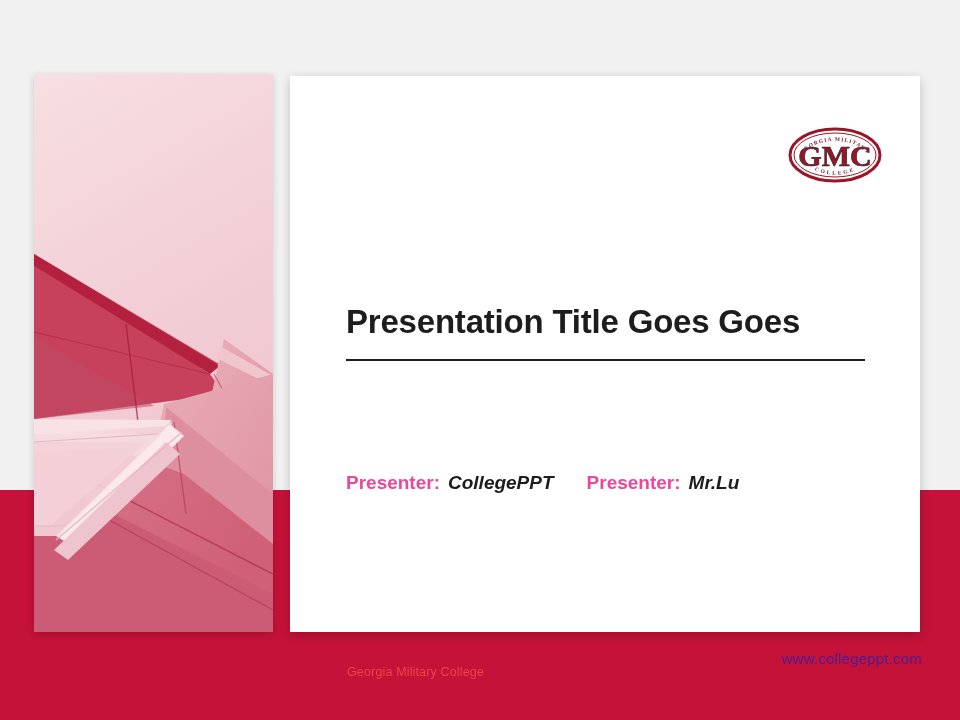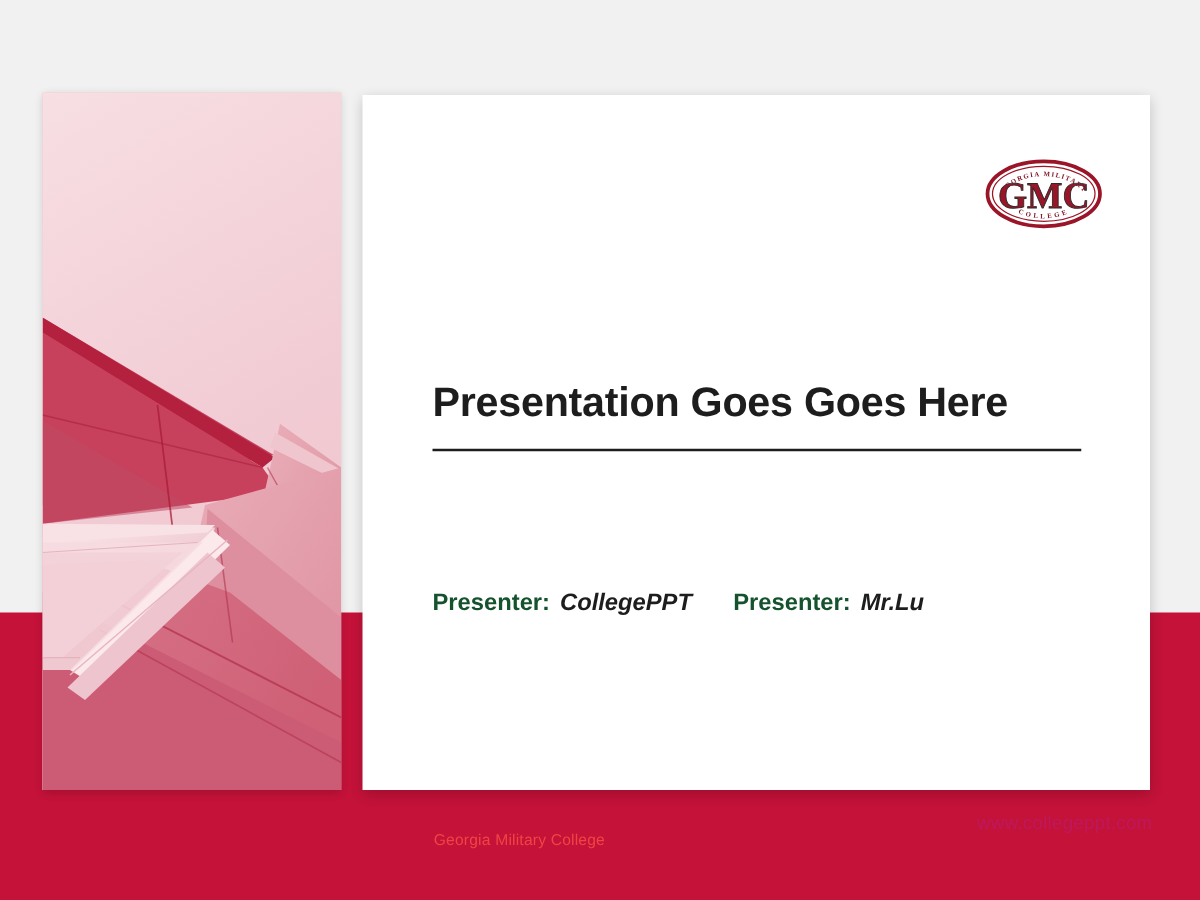--- a/index.html
+++ b/index.html
@@ -28,21 +28,21 @@
     top: 490px;
     width: 960px;
     height: 230px;
     background: #c41239;
   }
 
   .site-url {
     position: absolute;
     right: 38px;
     top: 650px;
-    color: #be185d;
+    color: #4c1d95;
     font-size: 15px;
     letter-spacing: 0.2px;
     white-space: nowrap;
   }
 
   
   .photo-panel {
     position: absolute;
     left: 34px;
     top: 74px;
@@ -104,21 +104,21 @@
     left: 56px;
     top: 396px;
     display: flex;
     align-items: baseline;
     font-size: 19px;
     font-weight: bold;
     white-space: nowrap;
   }
   .credit-group { display: flex; align-items: baseline; }
   .credit-gap { width: 33px; flex: none; }
-  .credit-label { color: #14532d; }
+  .credit-label { color: #ec4899; }
   .credit-value { color: #1d1d1d; margin-left: 8px; font-style: italic; }
 
   
   .card-footer {
     position: absolute;
     left: 57px;
     top: 589px;
     font-size: 12.5px;
     color: #ef4444;
     letter-spacing: 0.15px;
@@ -214,21 +214,21 @@
         </text>
         <text font-family="'Liberation Serif', serif" font-size="5.4" font-weight="bold" fill="#7d1020" letter-spacing="2.2">
           <textPath href="#arcBot" startOffset="50%" text-anchor="middle">COLLEGE</textPath>
         </text>
 
         <text x="50" y="42" text-anchor="middle" font-family="'Liberation Serif', serif" font-size="30" font-weight="bold" fill="#9b1528" stroke="#2b2b2b" stroke-width="0.7">GMC</text>
       </svg>
     </div>
 
     <div class="title-block">
-      <h1 class="slide-title">Presentation Goes Goes Here</h1>
+      <h1 class="slide-title">Presentation Title Goes Goes</h1>
       <div class="title-rule"></div>
     </div>
 
     <div class="credits">
       <span class="credit-group">
         <span class="credit-label">Presenter:</span>
         <span class="credit-value">CollegePPT</span>
       </span>
       <span class="credit-gap"></span>
       <span class="credit-group">

